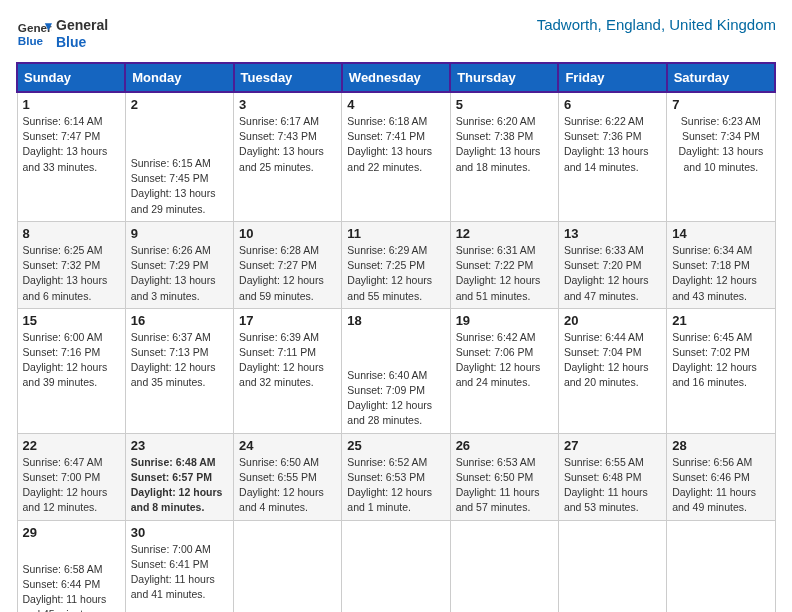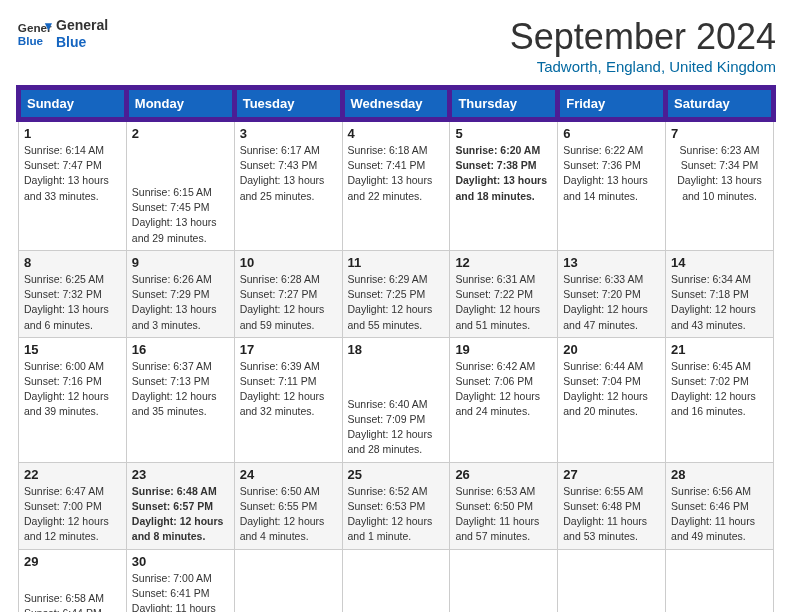--- a/index.html
+++ b/index.html
@@ -42,21 +42,21 @@
       border-collapse: collapse;
       font-size: 11px;
     }
     .calendar-table th {
       background-color: #1565c0;
       color: #fff;
       text-align: left;
       padding: 6px 6px;
       font-size: 13px;
       font-weight: bold;
-      border: 5px solid #4c1d95;
+      border: 2px solid #4c1d95;
     }
     .calendar-table td {
       vertical-align: top;
       border: 1px solid #ccc;
       padding: 4px 5px;
       width: 14.28%;
       min-height: 70px;
       background: #fff;
     }
     .calendar-table tr:nth-child(even) td {
@@ -87,21 +87,20 @@
       <text x="2" y="18" font-size="13" font-weight="bold" fill="#333">General</text>
       <text x="2" y="32" font-size="13" font-weight="bold" fill="#1565c0">Blue</text>
       <polygon points="32,8 40,8 36,16" fill="#1565c0"></polygon>
     </svg>
     <div>
       <div style="font-size:14px;font-weight:bold;color:#333;line-height:1.2">General</div>
       <div style="font-size:14px;font-weight:bold;color:#1565c0;line-height:1.2">Blue</div>
     </div>
   </div>
   <div class="title-area">
-    <div class="month-title">September 2024</div>
     <div class="location-title">Tadworth, England, United Kingdom</div>
   </div>
 </div>
 
 <table class="calendar-table">
   <thead>
     <tr id="header-row">
     <th>Sunday</th>
         <th>Monday</th>
         <th>Tuesday</th>
@@ -136,21 +135,21 @@
         </td>
         <td>
           <span class="day-num">4</span>
           <div class="day-detail" style="white-space: pre-line;">Sunrise: 6:18 AM
 Sunset: 7:41 PM
 Daylight: 13 hours
 and 22 minutes.</div>
         </td>
         <td>
           <span class="day-num">5</span>
-          <div class="day-detail" style="white-space: pre-line; font-weight: bold;">Sunrise: 6:20 AM
+          <div class="day-detail" style="white-space: pre-line;">Sunrise: 6:20 AM
 Sunset: 7:38 PM
 Daylight: 13 hours
 and 18 minutes.</div>
         </td>
         <td>
           <span class="day-num">6</span>
           <div class="day-detail" style="white-space: pre-line;">Sunrise: 6:22 AM
 Sunset: 7:36 PM
 Daylight: 13 hours
 and 14 minutes.</div>

